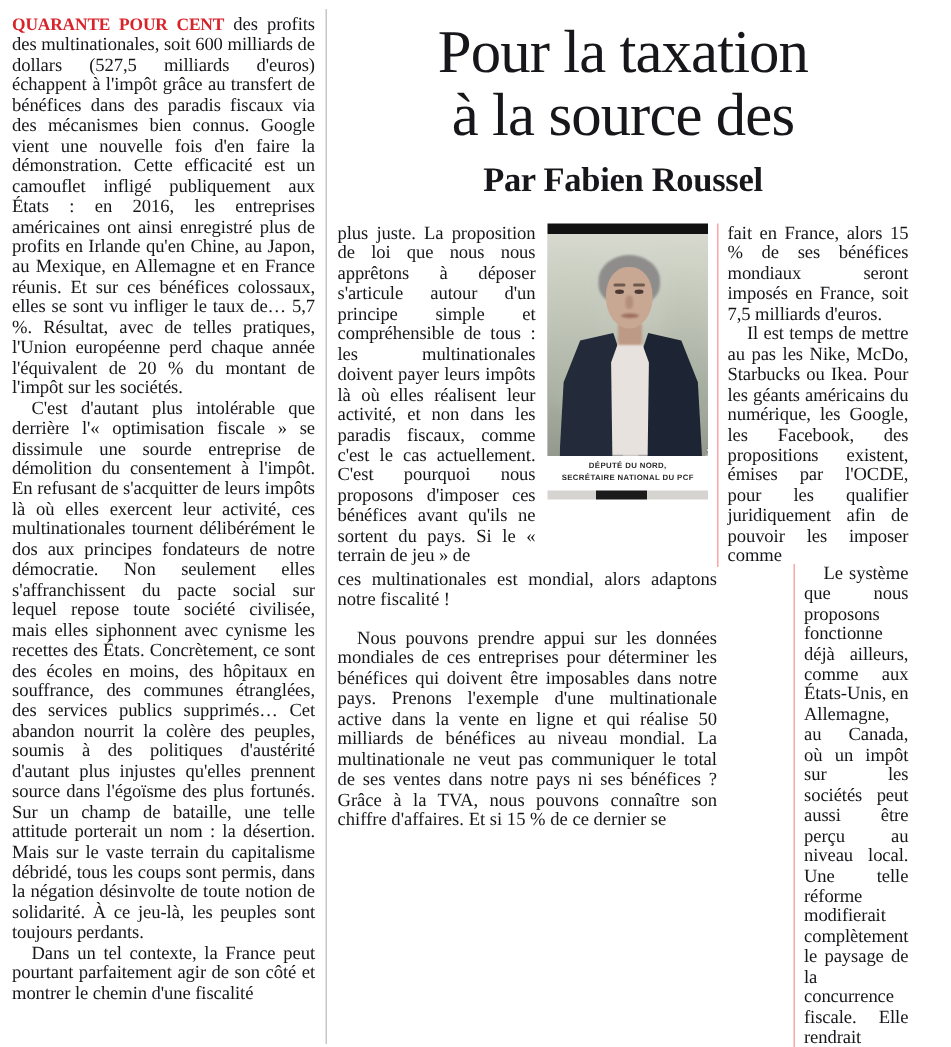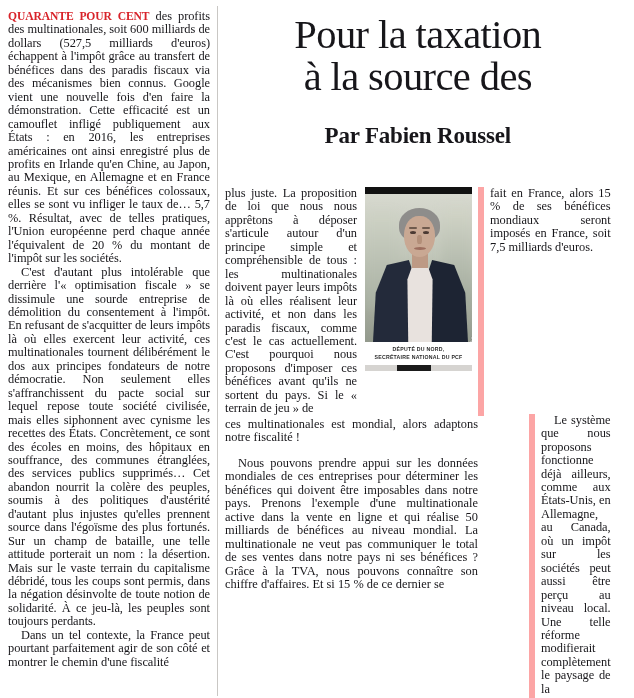--- a/index.html
+++ b/index.html
@@ -63,60 +63,59 @@
     flex-direction: column;
     padding-left: 7px;
     box-sizing: border-box;
   }
   .headline {
     font-size: 40.5px;
     line-height: 42px;
     text-align: center;
     font-weight: normal;
     letter-spacing: -0.6px;
-    margin: 8px 0 16px 0;
+    margin: 8px 0 0 0;
     padding: 0 4px;
     font-family: "Liberation Serif", "DejaVu Serif", serif;
   }
   .byline {
     text-align: center;
     font-weight: bold;
     font-size: 23px;
     margin-top: 9px;
     letter-spacing: -0.2px;
   }
   .rule-under-byline {
     height: 1px;
     background: #b9b7b4;
     margin: 10px 2px 6px 2px;
   }
   .body-grid {
     display: flex;
     flex: 1 1 auto;
     position: relative;
-    margin-top: 22px;
   }
   .col-mid {
     width: 138px;
     flex: 0 0 138px;
     padding-right: 6px;
     box-sizing: border-box;
   }
   .figure {
     width: 115px;
     flex: 0 0 115px;
     padding: 0 6px 0 2px;
     box-sizing: border-box;
     position: relative;
   }
   .col-far {
     flex: 1 1 auto;
     padding-left: 6px;
     box-sizing: border-box;
-    border-left: 6px solid #fca5a5;
+    border-left: 1px solid #fca5a5;
   }
   
   .photo-wrap {
     position: relative;
     width: 107px;
   }
   .photo-topbar {
     height: 7px;
     background: #111;
     width: 107px;
@@ -276,20 +275,21 @@
           <div class="photo-caption">
             <div>DÉPUTÉ DU NORD,</div>
             <div>SECRÉTAIRE NATIONAL DU PCF</div>
           </div>
           <div class="photo-botbar"></div>
         </div>
       </div>
 
       <div class="col-far">
         <p>fait en France, alors 15 % de ses bénéfices mondiaux seront imposés en France, soit 7,5 milliards d'euros.</p>
+        <p>Il est temps de mettre au pas les Nike, McDo, Starbucks ou Ikea. Pour les géants américains du numérique, les Google, les Facebook, des propositions existent, émises par l'OCDE, pour les qualifier juridiquement afin de pouvoir les imposer comme</p>
       </div>
 
     </div>
 
     <div class="body-grid" style="flex:0 0 auto; margin-top:-2px;gap:45px;">
       <div style="width:259px; flex:0 0 259px; padding-right:6px; box-sizing:border-box;">
         <p class="wrap-tail">ces multinationales est mondial, alors adaptons notre fiscalité !</p>
         <p class="wrap-tail" style="text-indent:13px;">Nous pouvons prendre appui sur les données mondiales de ces entreprises pour déterminer les bénéfices qui doivent être imposables dans notre pays. Prenons l'exemple d'une multinationale active dans la vente en ligne et qui réalise 50 milliards de bénéfices au niveau mondial. La multinationale ne veut pas communiquer le total de ses ventes dans notre pays ni ses bénéfices ? Grâce à la TVA, nous pouvons connaître son chiffre d'affaires. Et si 15 % de ce dernier se</p>
       </div>
       <div class="col-far">

